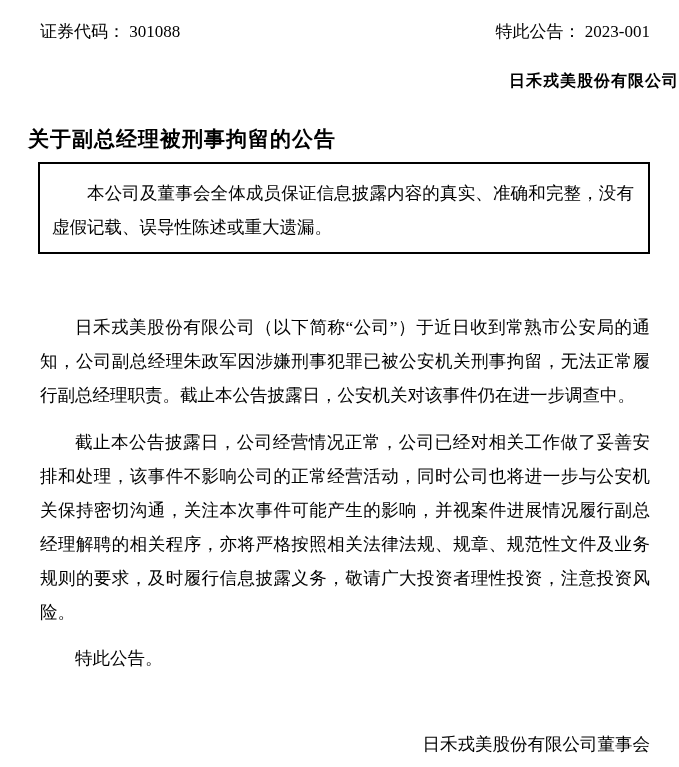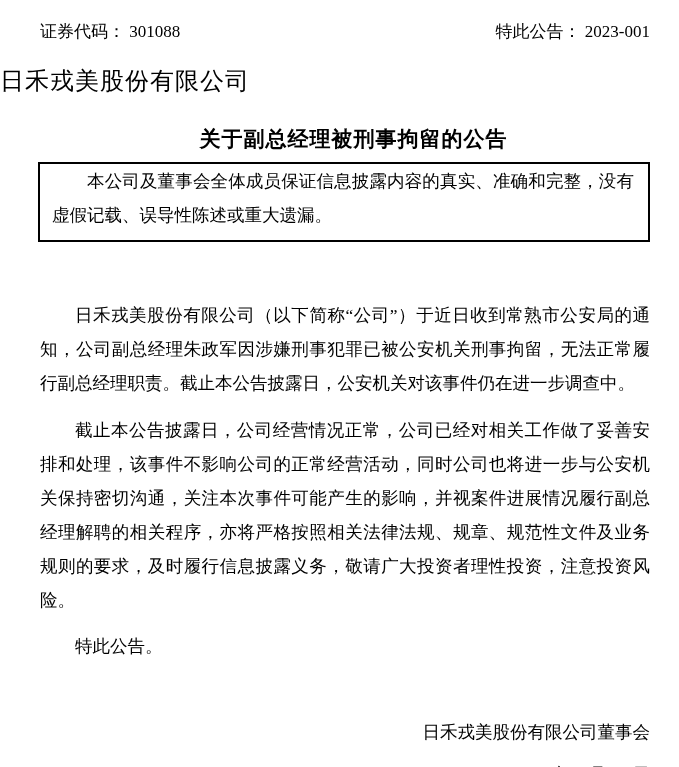--- a/index.html
+++ b/index.html
@@ -22,39 +22,38 @@
     justify-content: space-between;
     align-items: center;
     margin: 22px 29px 0 40px;
     font-size: 17px;
     line-height: 20px;
     white-space: nowrap;
   }
   .doc-header .pair .lbl::after { content: " "; }
   .title-company {
     margin-top: 28px;
-    text-align: left;
-    font-size: 24px;
+    text-align: right;
+    font-size: 16px;
     line-height: 22px;
-    font-weight: normal;
+    font-weight: bold;
     letter-spacing: 1px;
   }
   .title-announcement {
     margin-top: 37px;
-    text-align: center;
     font-size: 21px;
     line-height: 21px;
     font-weight: bold;
     letter-spacing: 1px;
     margin-left: 28px;
   }
   .statement-box {
     margin: 12px 29px 0 38px;
     border: 2px solid #000000;
-    padding: 0 14px 8px 12px;
+    padding: 12px 14px 8px 12px;
   }
   .statement-box p {
     font-size: 17.5px;
     line-height: 34px;
     text-indent: 2em;
     text-align: justify;
   }
   .body-text {
     margin: 16px 29px 0 40px;
   }

